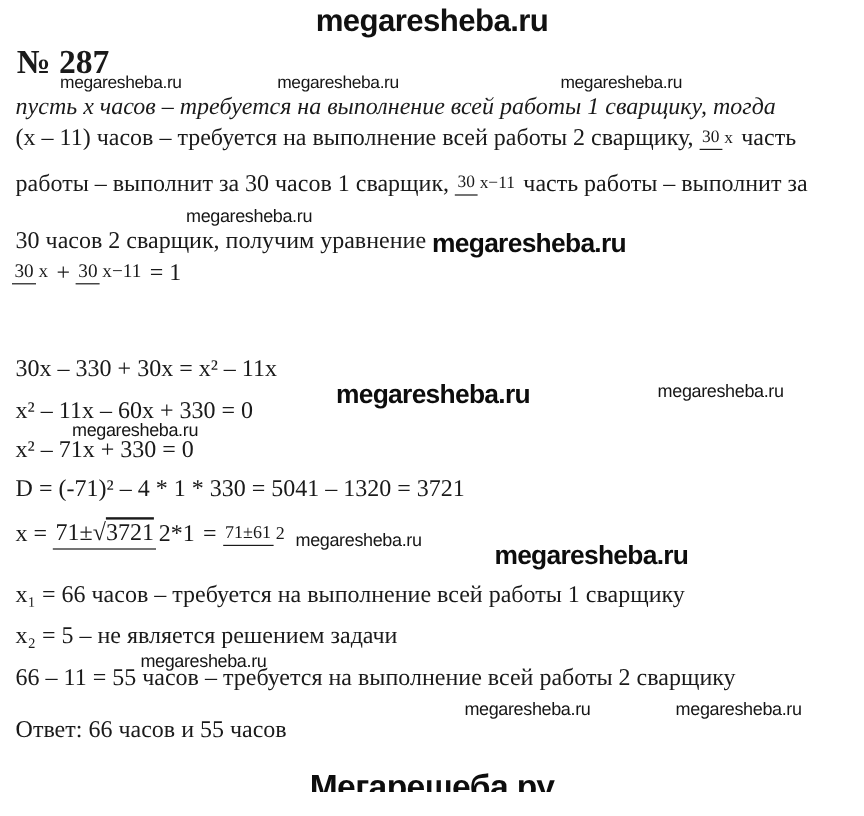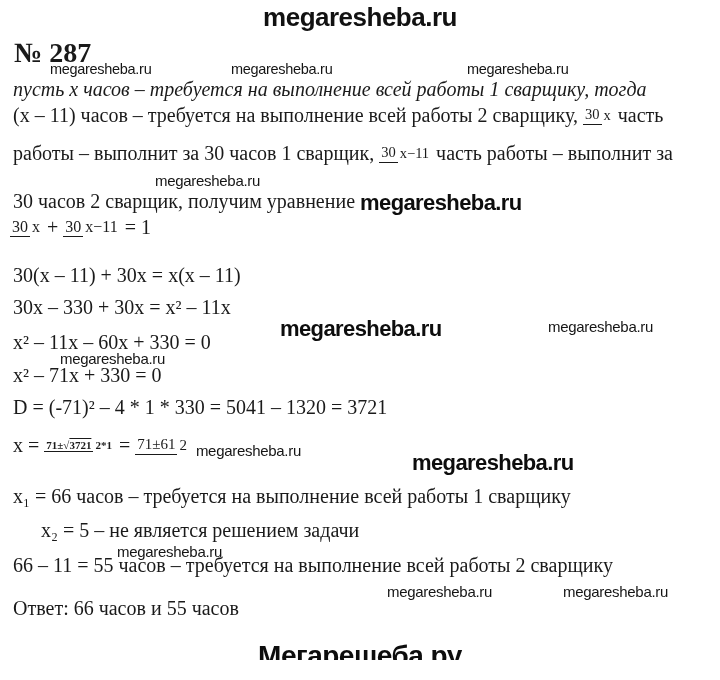--- a/index.html
+++ b/index.html
@@ -85,54 +85,53 @@
       <span class="den">x</span>
     </span>
     <span>+</span>
     <span class="frac frac-lg">
       <span class="num">30</span>
       <span class="den">x−11</span>
     </span>
     <span>= 1</span>
   </div>
 
-  <div class="abs txt" style="left:13px; top:264px;">30(x – 11) + 30x = x(x – 11)</div>
 
   <div class="abs txt" style="left:13px; top:296px;">30x – 330 + 30x = x² – 11x</div>
 
   <div class="abs wm-bold" style="left:280px; top:316px;">megaresheba.ru</div>
   <div class="abs wm" style="left:548px; top:318px; font-size:15px;">megaresheba.ru</div>
 
   <div class="abs txt" style="left:13px; top:331px;">x² – 11x – 60x + 330 = 0</div>
 
   <div class="abs wm" style="left:60px; top:350px; font-size:15px;">megaresheba.ru</div>
 
   <div class="abs txt" style="left:13px; top:364px;">x² – 71x + 330 = 0</div>
 
   <div class="abs txt" style="left:13px; top:396px;">D = (-71)² – 4 * 1 * 330 = 5041 – 1320 = 3721</div>
 
   <div class="abs mline" style="left:13px; top:432px;">
     <span>x =</span>
-    <span class="frac" style="font-size:11px;font-weight:bold;">
+    <span class="frac" style="font-size:20px;">
       <span class="num"><span>71±</span><span>√</span><span class="sqrt-rad">3721</span></span>
       <span class="den">2*1</span>
     </span>
     <span>=</span>
     <span class="frac" style="font-size:15px;">
       <span class="num">71±61</span>
       <span class="den">2</span>
     </span>
     <span class="wm inline-wm" style="font-size:15px;">megaresheba.ru</span>
   </div>
 
   <div class="abs wm-bold" style="left:412px; top:450px;">megaresheba.ru</div>
 
   <div class="abs txt" style="left:13px; top:485px;">x₁ = 66 часов – требуется на выполнение всей работы 1 сварщику</div>
 
-  <div class="abs txt" style="left:13px; top:519px;margin-left:28px;">x₂ = 5 – не является решением задачи</div>
+  <div class="abs txt" style="left:13px; top:519px;">x₂ = 5 – не является решением задачи</div>
 
   <div class="abs wm" style="left:117px; top:543px; font-size:15px;">megaresheba.ru</div>
 
   <div class="abs txt" style="left:13px; top:554px;">66 – 11 = 55 часов – требуется на выполнение всей работы 2 сварщику</div>
 
   <div class="abs txt" style="left:13px; top:597px;">Ответ: 66 часов и 55 часов</div>
 
   <div class="abs wm" style="left:387px; top:583px; font-size:15px;">megaresheba.ru</div>
   <div class="abs wm" style="left:563px; top:583px; font-size:15px;">megaresheba.ru</div>
 

